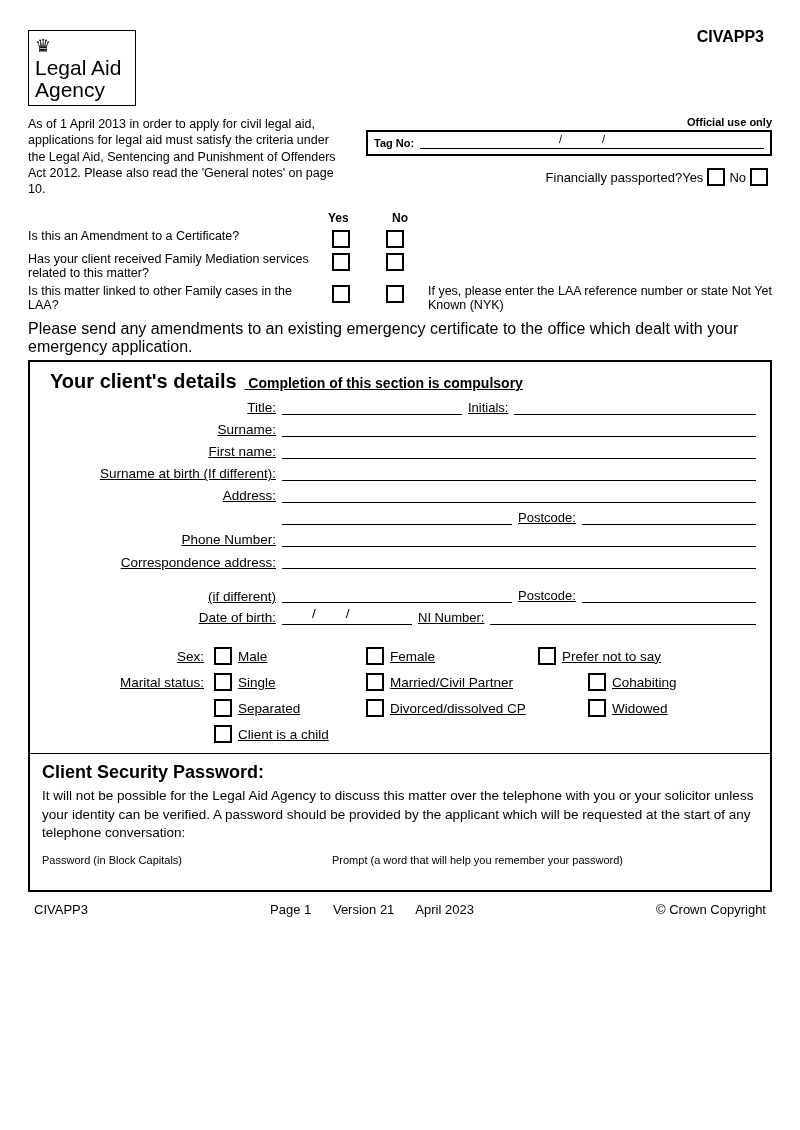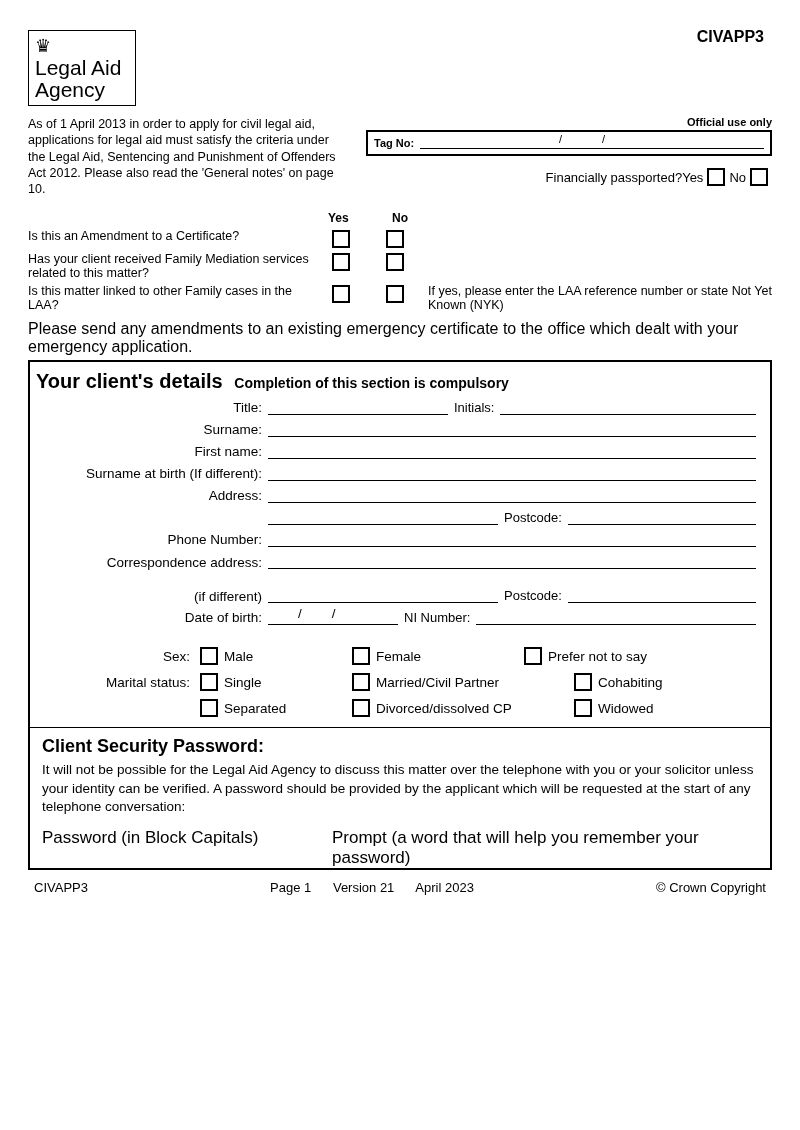--- a/index.html
+++ b/index.html
@@ -153,21 +153,22 @@
   .final-note {
     font-size: 16px;
     margin-top: 8px;
     margin-bottom: 4px;
   }
   .section {
     border: 2px solid #000;
     margin-top: 4px;
   }
   .sec-pad {
-    padding: 8px 14px 10px 6px;
+    padding: 8px 14px 10px 20px;
+    text-decoration: underline;
   }
   .sec-title {
     font-size: 20px;
     font-weight: bold;
     display: inline-block;
     margin-right: 8px;
   }
   .sec-sub {
     font-size: 14px;
     font-weight: bold;
@@ -225,22 +226,22 @@
     padding: 8px 12px 4px 12px;
   }
   .sec2-body {
     padding: 0 12px 6px 12px;
     font-size: 13.5px;
     line-height: 1.35;
   }
   .hr { border-top: 1px solid #000; height:0; }
   .pw-row {
     display: flex;
-    padding: 6px 12px 0 12px;
-    font-size: 17px;
+    padding: 6px 12px 24px 12px;
+    font-size: 11px;
   }
   .footer {
     display: flex;
     justify-content: space-between;
     font-size: 13px;
     padding: 10px 6px 0 6px;
   }
 </style>
 </head>
 <body>
@@ -417,20 +418,27 @@
         <div class="chk-label" style="width:200px">
             <span class="chk"></span>
             <span>Divorced/dissolved CP</span>
           </div>
         <div class="chk-label">
             <span class="chk"></span>
             <span>Widowed</span>
           </div>
       </div>
 
+      <div class="chk-row">
+        <div class="label" style="width:160px"></div>
+        <div class="chk-label">
+            <span class="chk"></span>
+            <span>Client is a child</span>
+          </div>
+      </div>
     </div>
 
     <div class="hr"></div>
 
     <div class="sec2-title">Client Security Password:</div>
     <div class="sec2-body">It will not be possible for the Legal Aid Agency to discuss this matter over the telephone with you or your solicitor unless your identity can be verified.  A password should be provided by the applicant which will be requested at the start of any telephone conversation:</div>
     <div class="pw-row">
       <div style="width:290px">Password (in Block Capitals)</div>
       <div style="flex:1">Prompt (a word that will help you remember your password)</div>
     </div>

